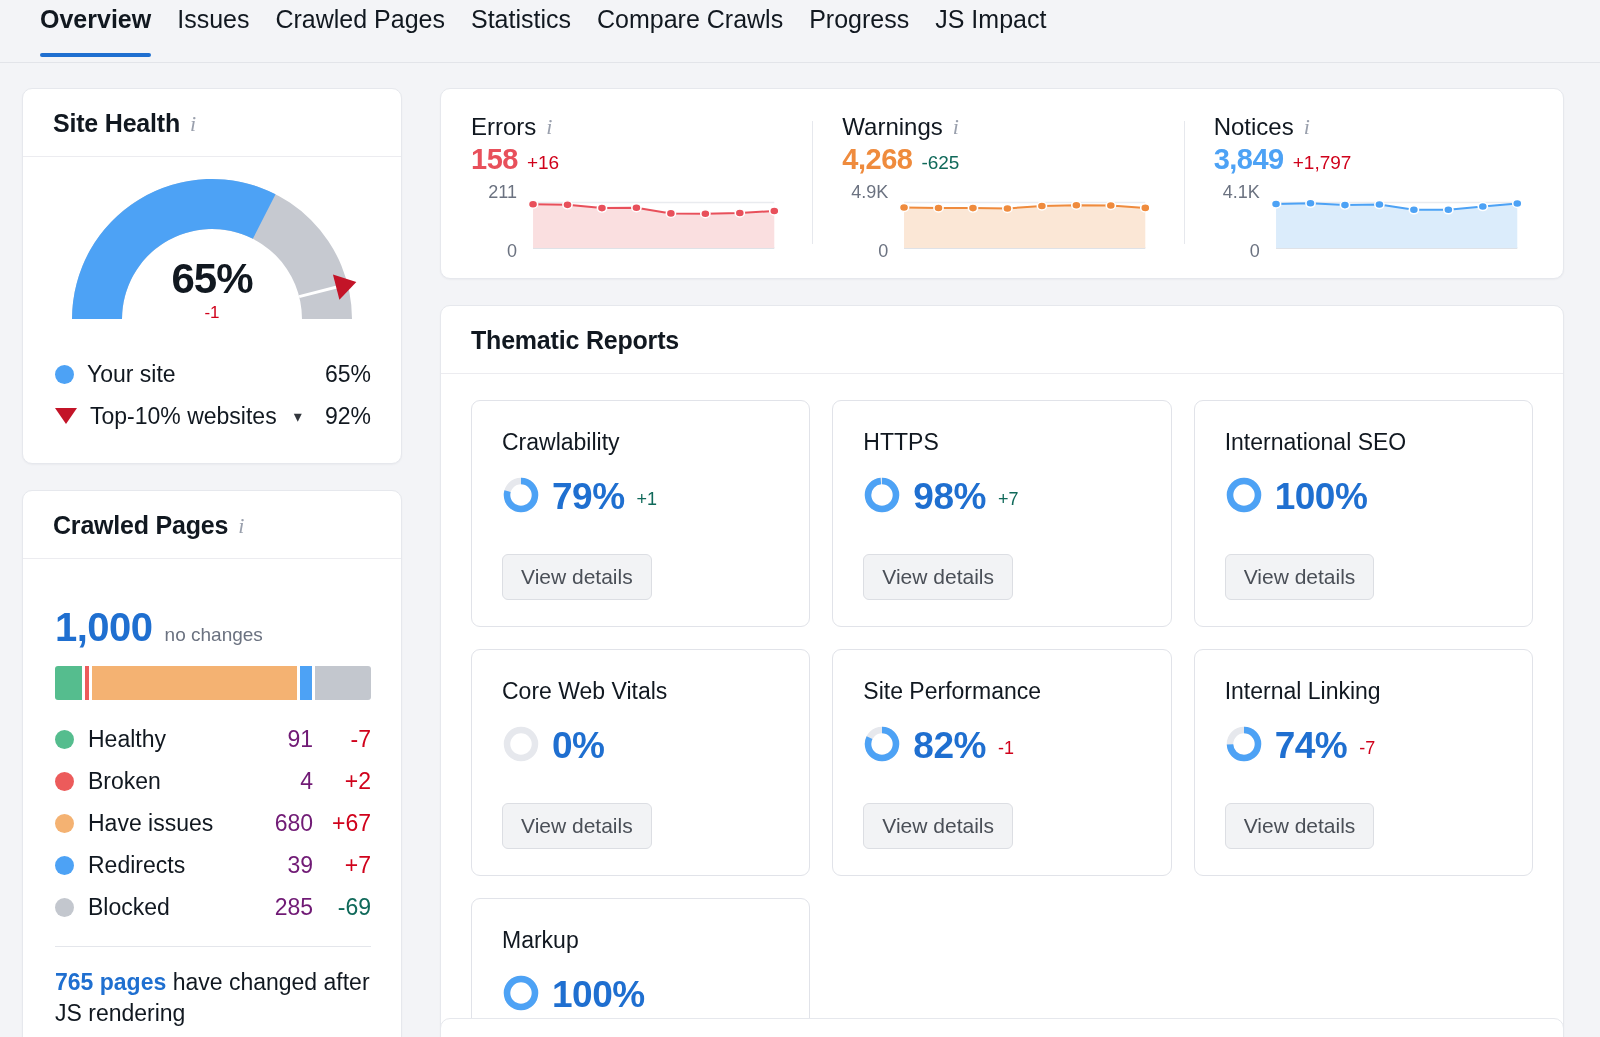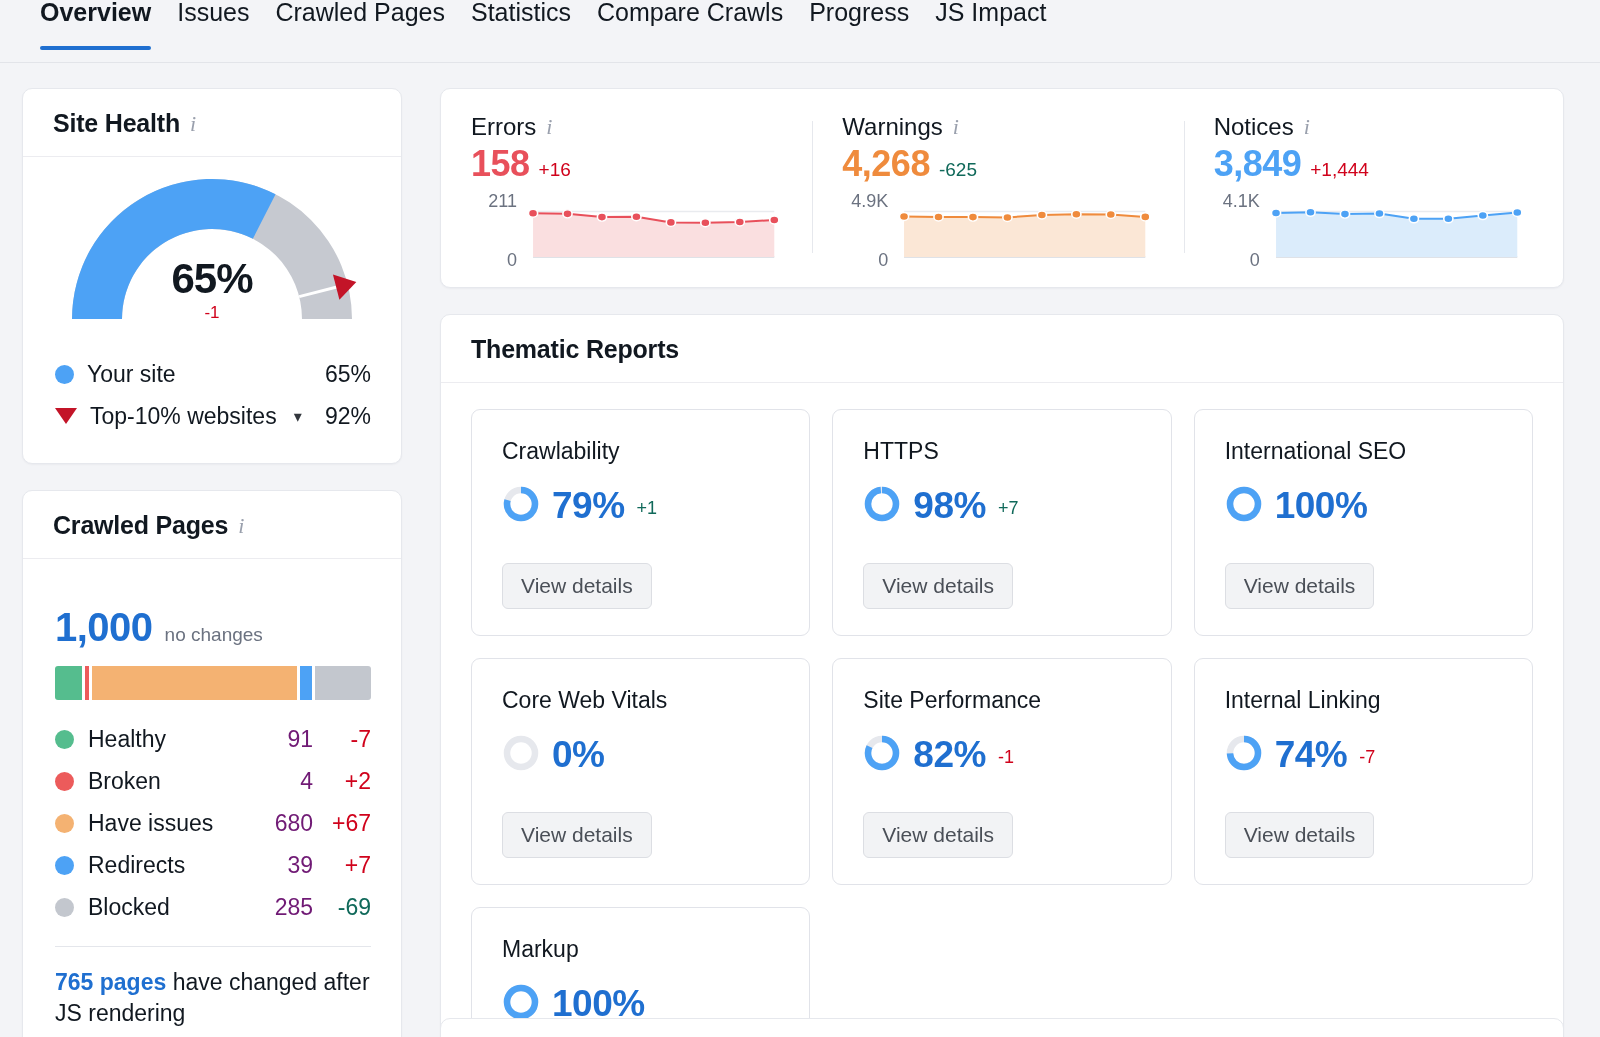--- a/index.html
+++ b/index.html
@@ -10,21 +10,21 @@
     color: #111820;
     overflow: hidden;
   }
 
   
   .tabbar {
     position: absolute; top: 0; left: 0; width: 1600px; height: 63px;
     border-bottom: 1px solid #e2e4e9;
     background: #f3f4f7;
   }
-  .tabs { display: flex; align-items: flex-start; height: 63px; padding-left: 40px; gap: 0; }
+  .tabs { display: flex; align-items: center; height: 63px; padding-left: 40px; gap: 0; }
   .tab {
     font-size: 25px; line-height: 1; color: #111820;
     padding: 0 13px 24px 13px; cursor: pointer; position: relative; white-space: nowrap;
   }
   .tab:first-child { padding-left: 0; }
   .tab.active { font-weight: bold; }
   .tab.active::after {
     content: ""; position: absolute; left: 0; right: 13px; bottom: -1px;
     height: 4px; background: #1f6fd0; border-radius: 2px;
   }
@@ -95,21 +95,21 @@
   
   .stats { display: flex; padding: 24px 8px 26px 0; }
   .stat { flex: 1; padding: 0 30px; position: relative; }
   .stat + .stat::before {
     content: ""; position: absolute; left: 0; top: 8px; bottom: 8px;
     width: 1px; background: #e6e8ed;
   }
   .stat-head { display: flex; align-items: center; gap: 10px; }
   .stat-name { font-size: 24px; color: #111820; }
   .stat-num { display: flex; align-items: baseline; gap: 9px; margin-top: 2px; }
-  .stat-big { font-size: 36px; font-weight: bold; letter-spacing: -.5px; }
+  .stat-big { font-size: 29px; font-weight: bold; letter-spacing: -.5px; }
   .stat-dt { font-size: 19px; }
   .spark { display: flex; align-items: stretch; margin-top: 14px; }
   .spark-ax {
     width: 54px; position: relative; font-size: 18px; color: #6b7280; flex: none;
   }
   .spark-ax .hi { position: absolute; right: 8px; top: -8px; }
   .spark-ax .lo { position: absolute; right: 8px; bottom: -10px; }
   .spark-plot { flex: 1; height: 62px; }
 
   
@@ -327,21 +327,21 @@
               </svg></div>
        </div>
         </div>
         <div class="stat">
           <div class="stat-head">
          <span class="stat-name">Notices</span>
          <span class="info-i">i</span>
        </div>
        <div class="stat-num">
          <span class="stat-big" style="color:#4da2f5">3,849</span>
-         <span class="stat-dt pos">+1,444</span>
+         <span class="stat-dt pos">+1,797</span>
        </div>
        <div class="spark">
          <div class="spark-ax">
            <span class="hi">4.1K</span>
            <span class="lo">0</span>
          </div>
          <div class="spark-plot"><svg viewBox="0 0 224 62" width="100%" height="62" preserveAspectRatio="none">
                 <line x1="7" y1="12.5" x2="217" y2="12.5" stroke="#e9ebef" stroke-width="1.5"></line>
                 <line x1="7" y1="58" x2="217" y2="58" stroke="#dfe2e7" stroke-width="2"></line>
                 <path d="M7,14.048780487804876 L37,13.314634146341469 L67,15.097560975609753 L97,14.573170731707314 L127,19.81707317073171 L157,19.81707317073171 L187,16.565853658536582 L217,13.524390243902438 L217,58 L7,58 Z" fill="#dbecfb" opacity="1"></path>

